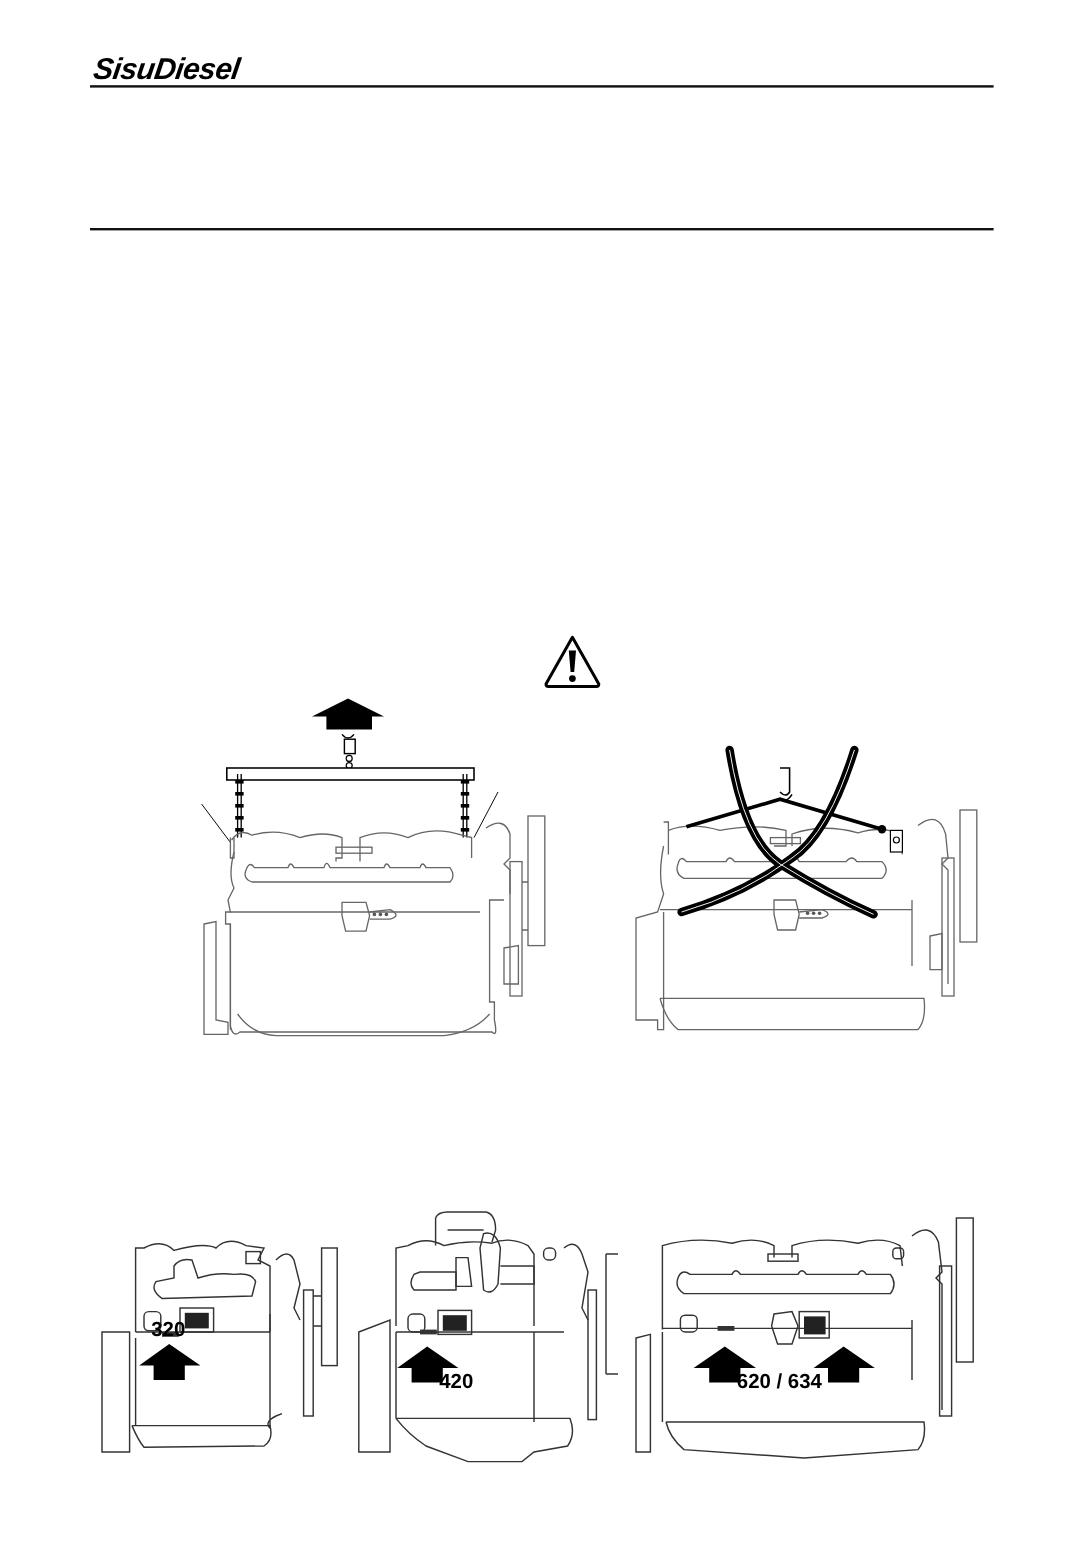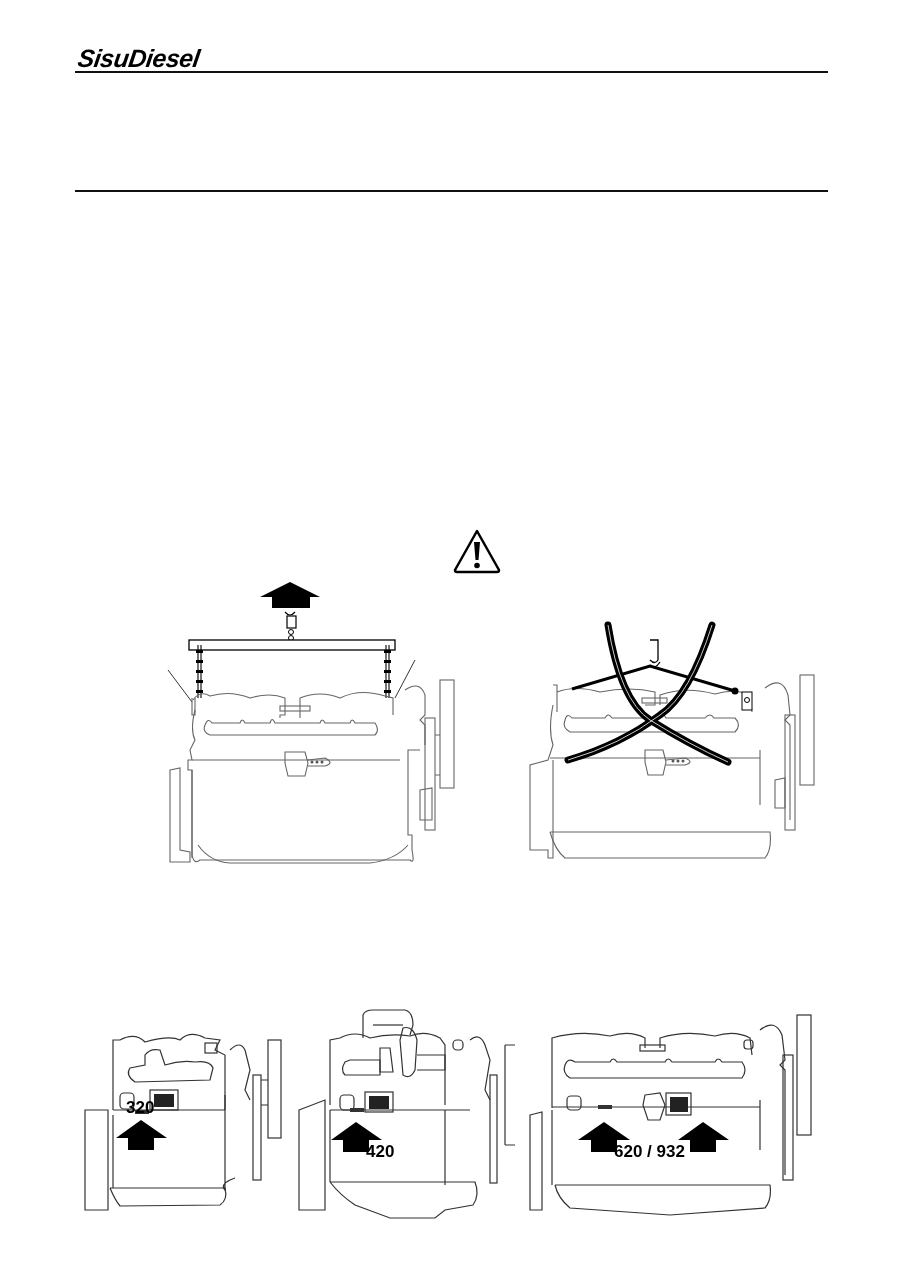--- a/index.html
+++ b/index.html
@@ -197,13 +197,13 @@
     <path d="M32 107 L240 107"></path>
     <path d="M32 110 L32 185"></path>
     <path d="M240 100 L240 150"></path>
     <path d="M35 185 L250 185 Q252 200 245 208 L150 215 L50 208 Q38 198 35 185"></path>
   </g>
   <rect x="150" y="97" width="18" height="15" fill="#222"></rect>
   <rect x="78" y="105" width="14" height="4" fill="#333"></rect>
   <path d="M58 140 L84 122 L110 140 L97 140 L97 152 L71 152 L71 140 Z" fill="#000"></path>
   <path d="M158 140 L183 122 L209 140 L196 140 L196 152 L170 152 L170 140 Z" fill="#000"></path>
 </svg>
-<div class="abs label" style="left:614px; top:1142px;">620 / 932</div>
+<div class="abs label" style="left:614px; top:1142px;">620 / 634</div>
 
 </body></html>

